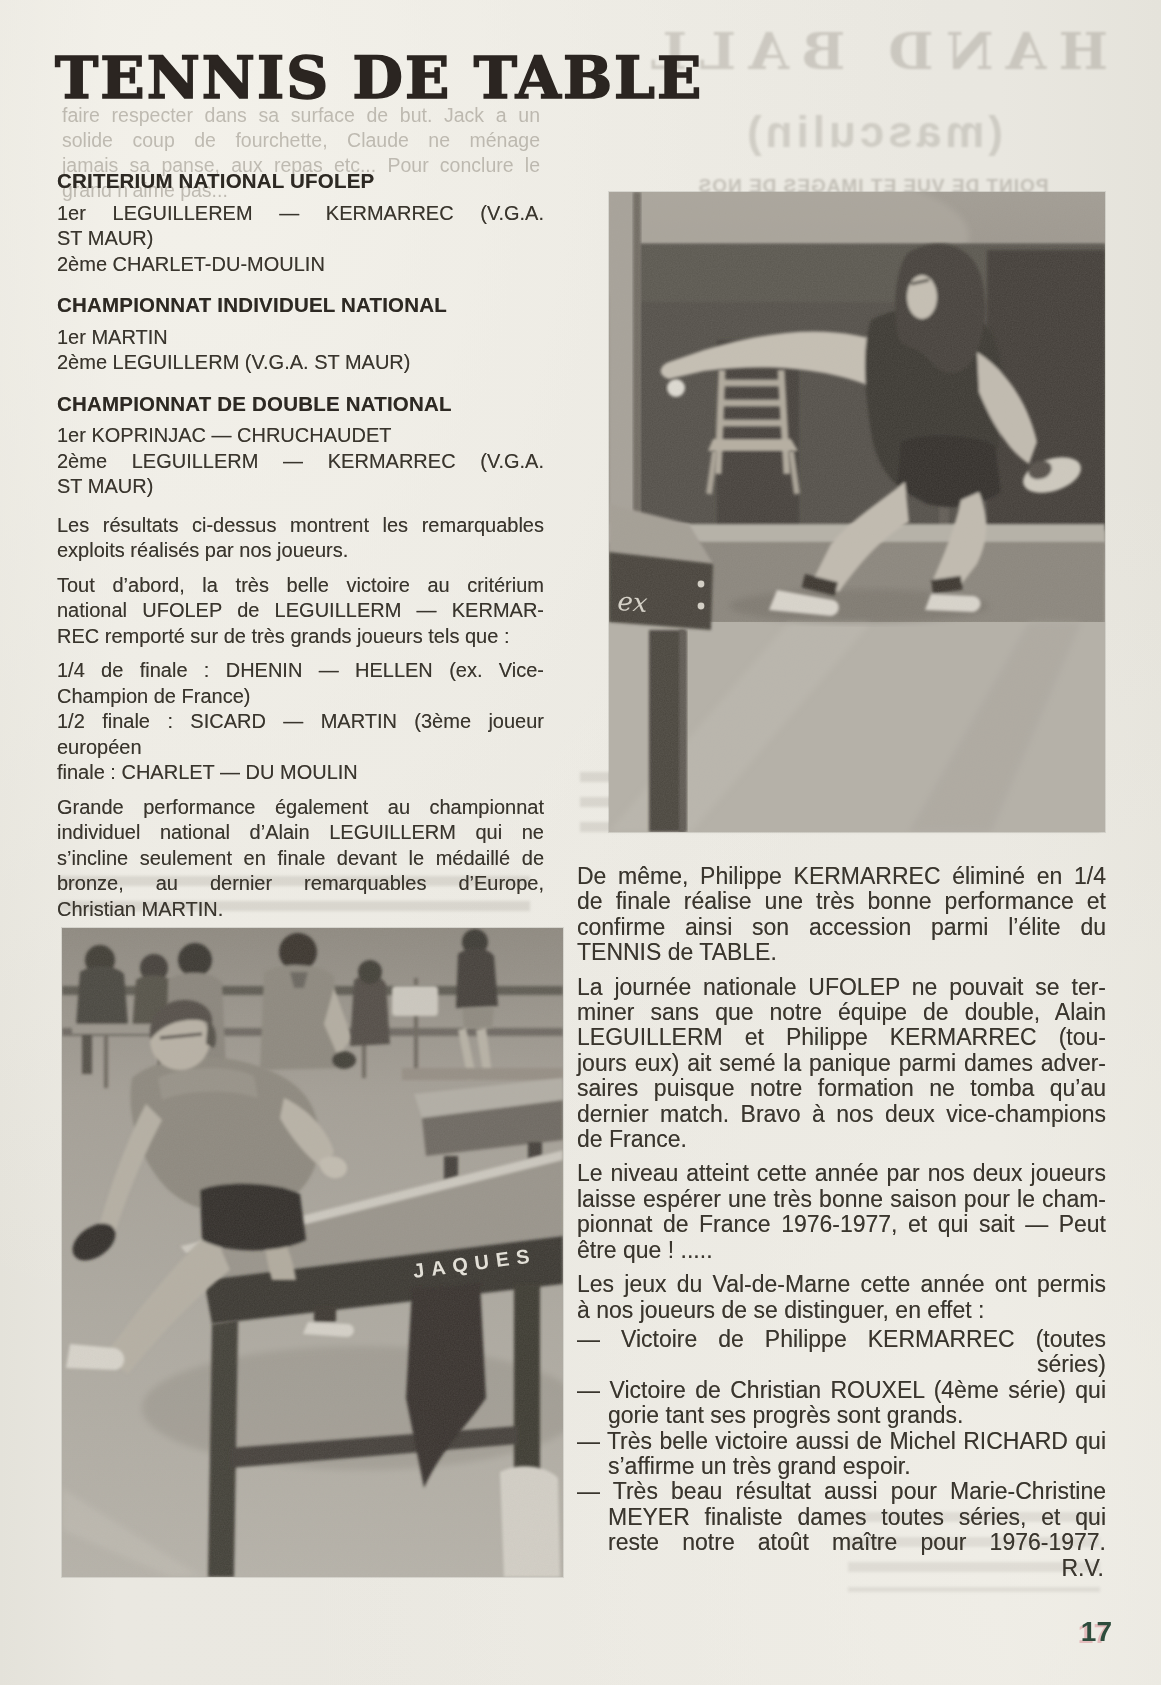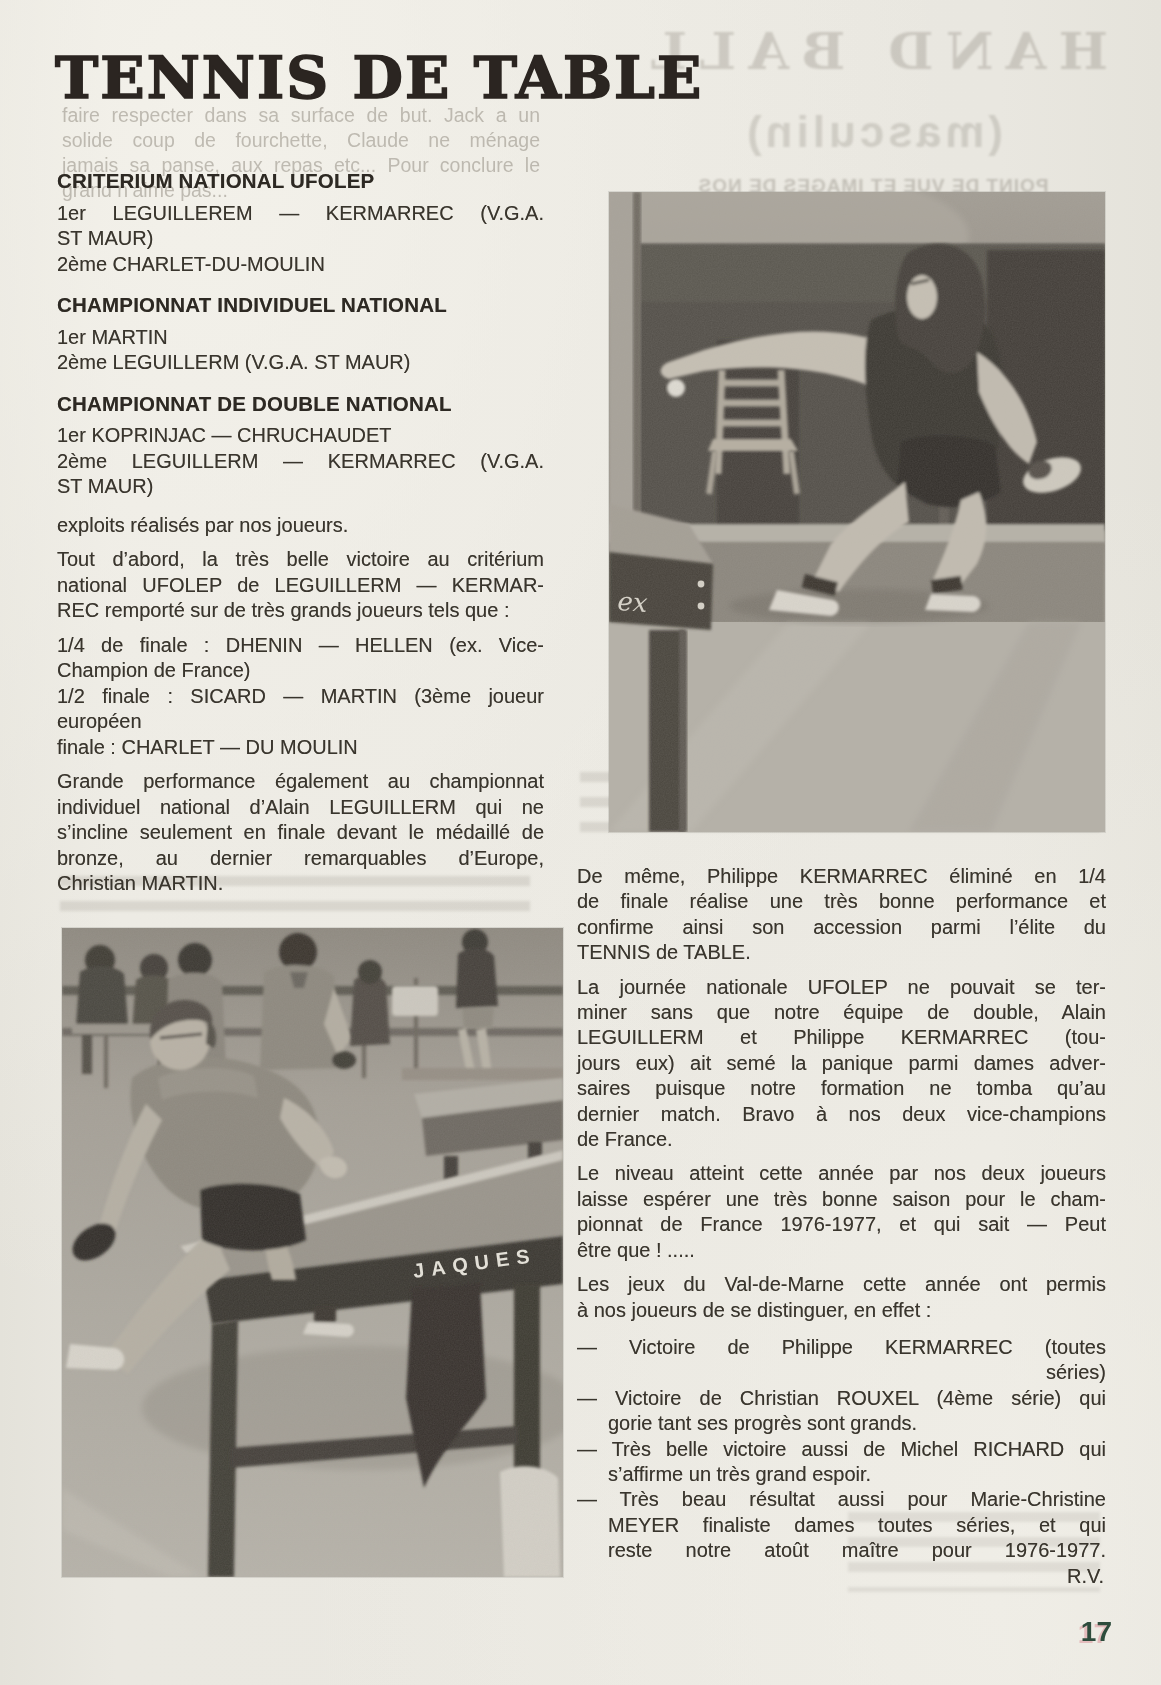--- a/index.html
+++ b/index.html
@@ -27,33 +27,33 @@
   .ghost-showthrough{position:absolute;left:62px;top:103px;width:478px;
     font-size:19.5px;line-height:25px;color:rgba(120,113,101,.42);
     filter:blur(.4px);pointer-events:none;}
   .ghost-stripes{position:absolute;z-index:1;pointer-events:none;
     background:repeating-linear-gradient(180deg, rgba(118,112,101,.17) 0 10px, rgba(0,0,0,0) 10px 25px);
     filter:blur(1.6px);}
   
   .lcol{position:absolute;left:57px;top:168px;width:487px;z-index:2;
     font-size:20px;line-height:25.5px;color:#39352d;text-shadow:0 0 .6px rgba(57,52,44,.5);}
   .rcol{position:absolute;left:577px;top:864px;width:529px;z-index:2;
-    font-size:20px;line-height:25.4px;color:#39352d;text-shadow:0 0 .6px rgba(57,52,44,.5);}
+    font-size:23px;line-height:25.4px;color:#39352d;text-shadow:0 0 .6px rgba(57,52,44,.5);}
   .shead{font-weight:bold;font-size:20.5px;letter-spacing:.2px;color:#2d2923;margin:15px 0 7px;}
   .section:first-child .shead{margin-top:0;}
   .entry{margin:0;}
   .tline{text-align:justify;text-align-last:justify;}
   .tline-last{text-align-last:auto;}
   [data-last-align="right"] .tline-last{text-align:right;}
   [data-justify-all="true"] .tline-last{text-align-last:justify;}
   .para{margin-top:9px;}
   .para.tight{margin-top:0;}
   .para.first{margin-top:0;}
   .gap-top{margin-top:13px;}
-  .bullets{margin-top:12px;}
+  .bullets{margin-top:4px;}
   .bullet .tline:not(:first-child){padding-left:31px;}
   .signature{text-align:right;padding-right:2px;}
   
   .photo{position:absolute;z-index:2;box-shadow:0 0 0 1px rgba(90,86,78,.15);}
   .photo-top{left:609px;top:192px;width:496px;height:640px;}
   .photo-bottom{left:62px;top:928px;width:501px;height:649px;}
   .photo svg{display:block;}
   
   .page-number{position:absolute;left:1000px;top:1616px;width:112px;z-index:2;
     text-align:right;font-weight:bold;font-size:28px;color:#2d4c3c;
@@ -105,20 +105,21 @@
       <div class="shead">CHAMPIONNAT DE DOUBLE NATIONAL</div>
       <div class="entry">
           <div class="tline tline-last">1er KOPRINJAC — CHRUCHAUDET</div>
         </div>
       <div class="entry">
           <div class="tline">2ème LEGUILLERM — KERMARREC (V.G.A.</div>
           <div class="tline tline-last">ST MAUR)</div>
         </div>
     </div>
     <div class="para gap-top">
+        <div class="tline">Les résultats ci-dessus montrent les remarquables</div>
         <div class="tline tline-last">exploits réalisés par nos joueurs.</div>
       </div>
     <div class="para">
         <div class="tline">Tout d’abord, la très belle victoire au critérium</div>
         <div class="tline">national UFOLEP de LEGUILLERM — KERMAR-</div>
         <div class="tline tline-last">REC remporté sur de très grands joueurs tels que :</div>
       </div>
     <div class="para">
         <div class="tline">1/4 de finale : DHENIN — HELLEN (ex. Vice-</div>
         <div class="tline tline-last">Champion de France)</div>

